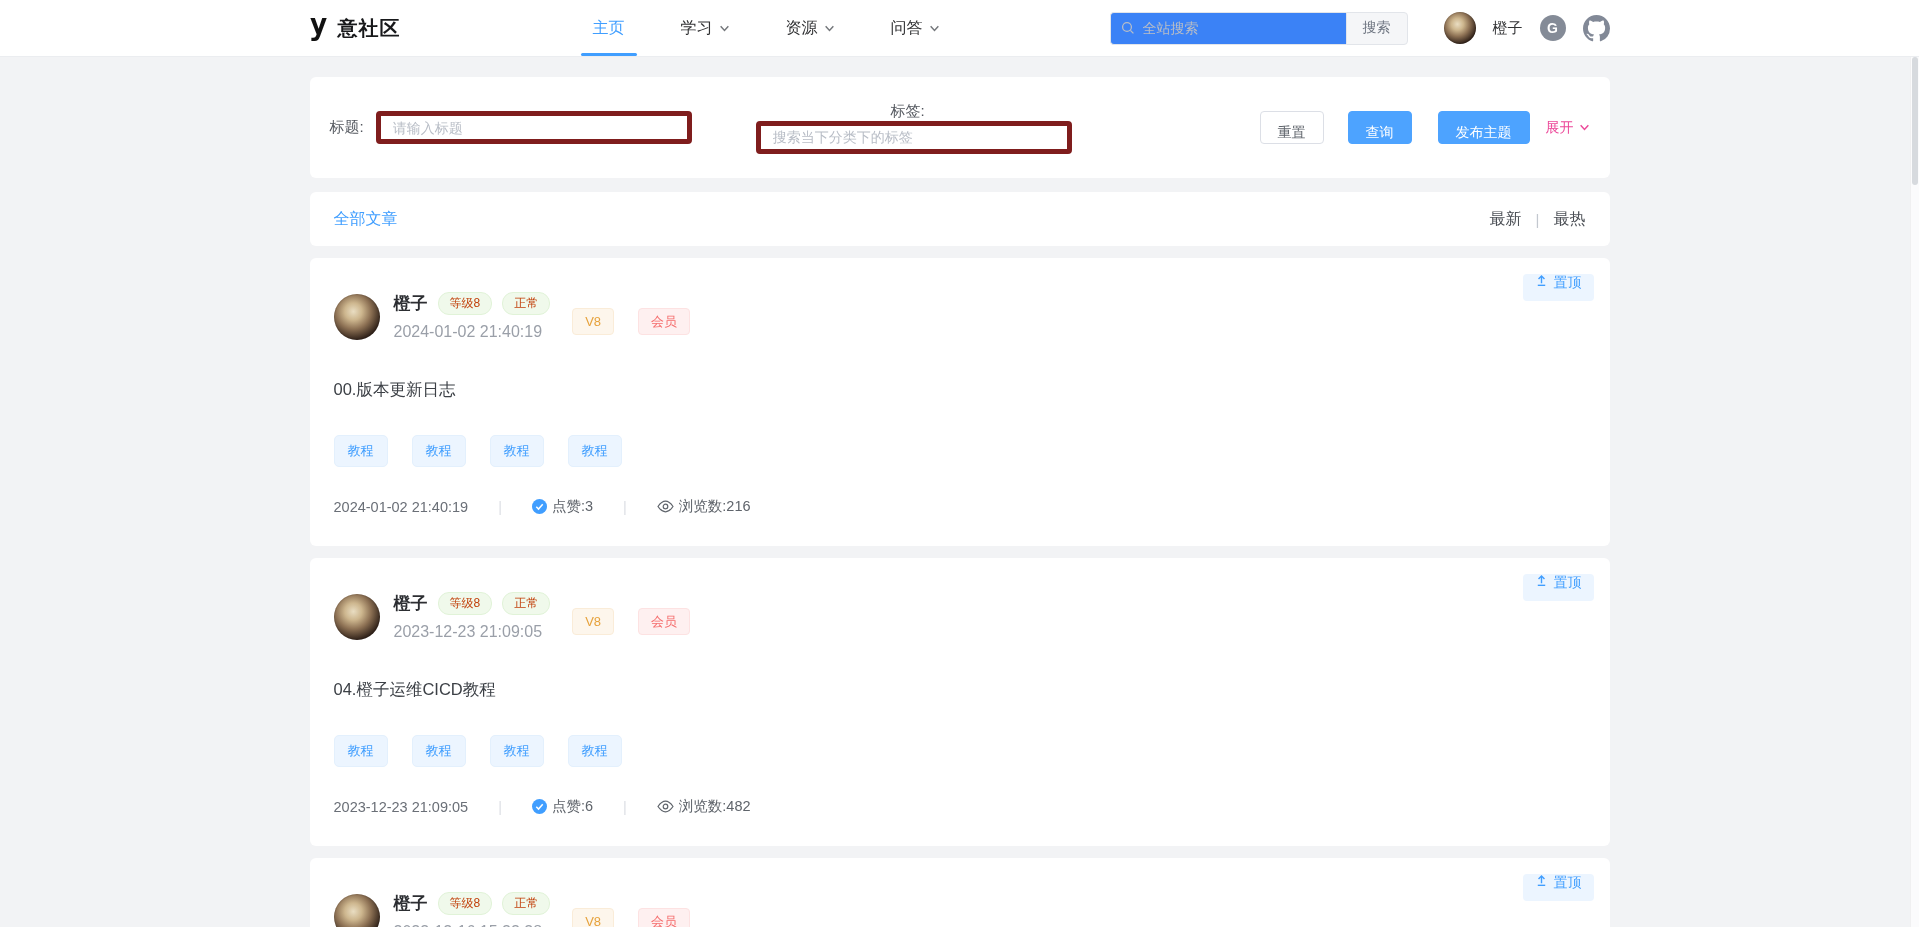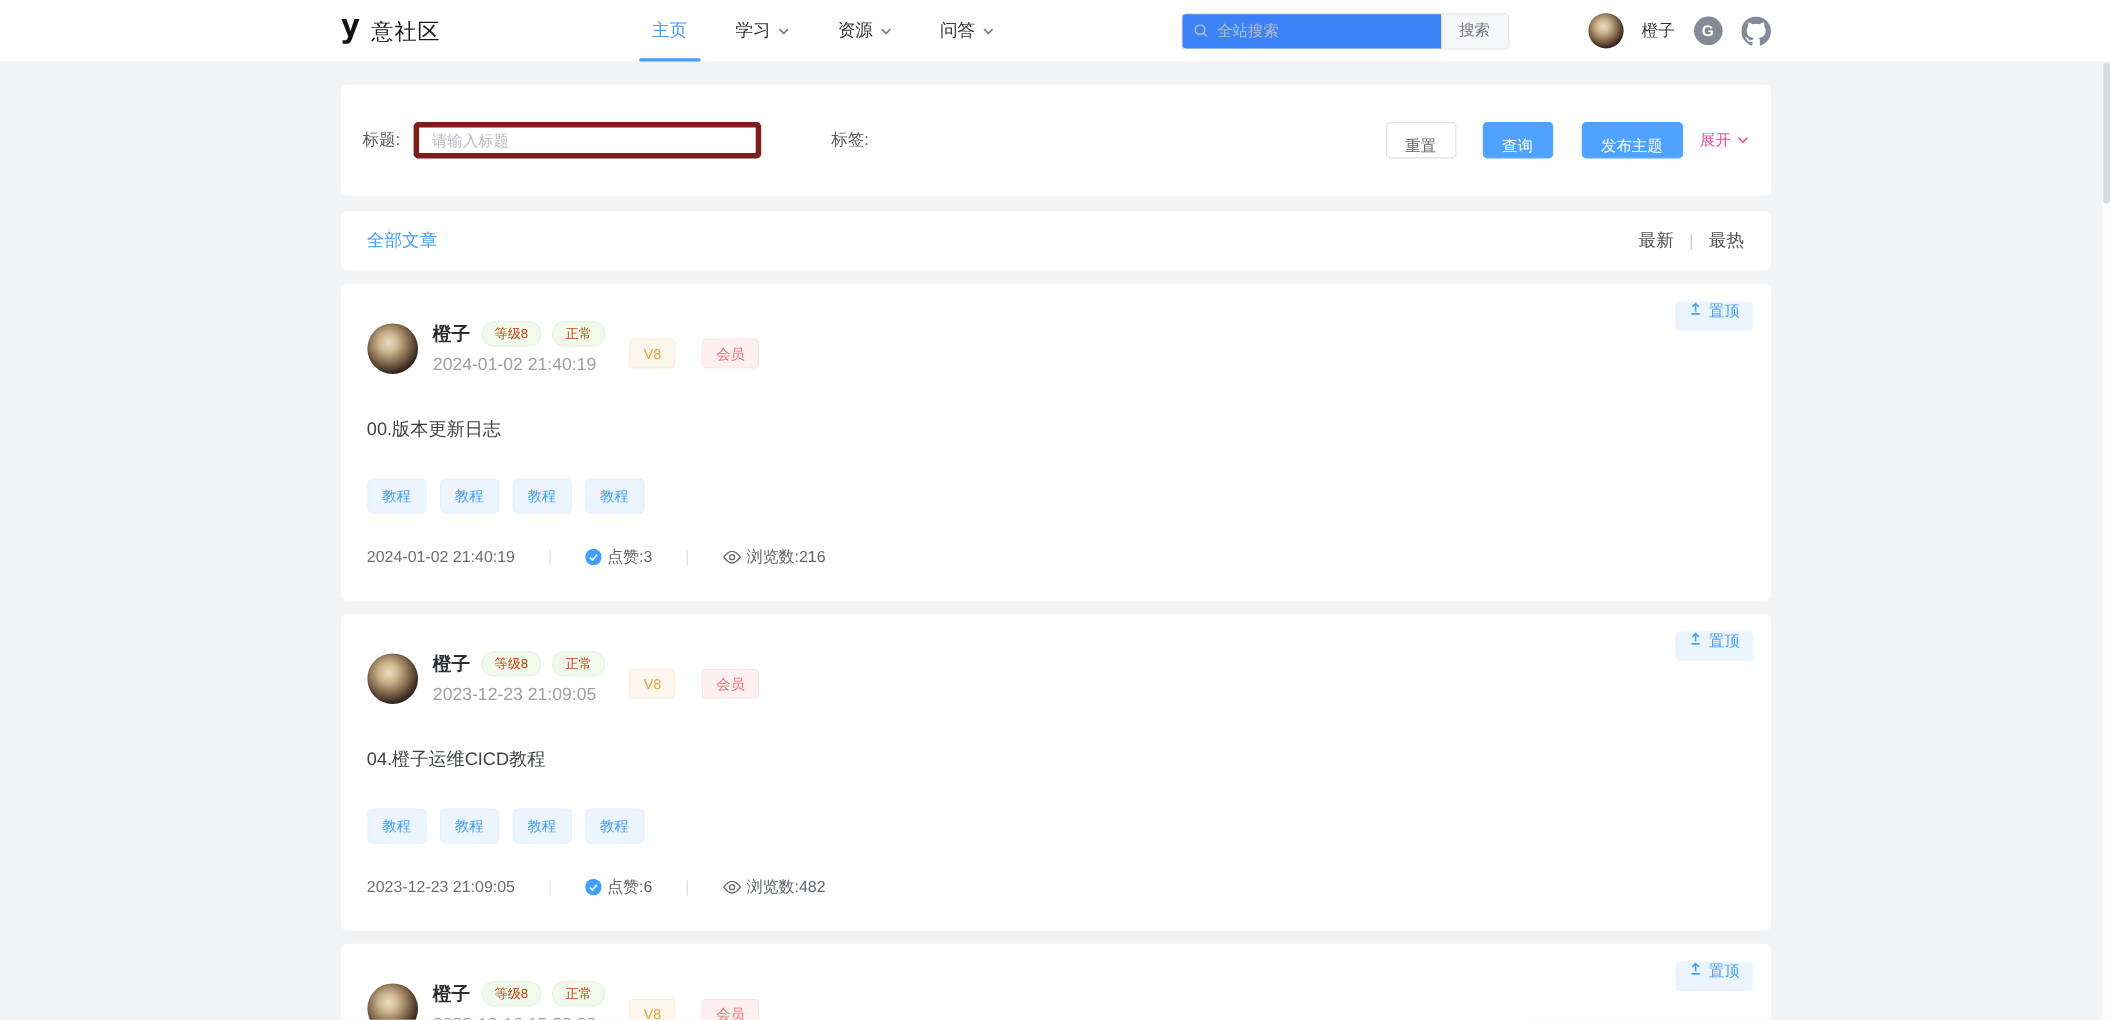--- a/index.html
+++ b/index.html
@@ -6,22 +6,22 @@
   html,body { width:1919px; height:927px; overflow:hidden; }
   body {
     font-family:"Liberation Sans","DejaVu Sans",sans-serif;
     background:#f2f3f5; color:#303133; position:relative;
   }
   
   .topbar { height:57px; background:#fff; border-bottom:1px solid #ebedf0; position:relative; z-index:5; }
   .topbar-inner { width:1300px; margin:0 auto; height:100%; display:flex; align-items:center; }
   .logo { display:flex; align-items:center; gap:10px; cursor:pointer; }
   .logo-glyph { font-family:"DejaVu Sans Mono",monospace; font-weight:900; font-size:30px; line-height:26px; color:#111; transform:translateY(-3px); }
-  .logo-text { font-size:20px; font-weight:normal; color:#18191b; letter-spacing:1px; }
-  .nav { display:flex; align-items:center; height:100%; margin-left:170px; }
+  .logo-text { font-size:20px; font-weight:bold; color:#18191b; letter-spacing:1px; }
+  .nav { display:flex; align-items:center; height:100%; margin-left:170px;gap:12px; }
   .nav-item { position:relative; height:100%; display:flex; align-items:center; gap:6px; padding:0 22px; font-size:16px; color:#303133; cursor:pointer; }
   .nav-item.active { color:#409eff; }
   .nav-item.active::after { content:""; position:absolute; left:50%; transform:translateX(-50%); bottom:0; width:56px; height:3px; background:#409eff; border-radius:2px; }
   .nav-chevron { color:#73767a; display:flex; }
   .searchbox { display:flex; margin-left:148px; }
   .search-input-wrap { display:flex; align-items:center; gap:8px; width:236px; height:33px; border:1px solid #e2e5ea; border-right:none; border-radius:4px 0 0 4px; background:#3b82f6; padding:0 10px; }
   .search-input { border:none; outline:none; flex:1; font-size:14px; color:#303133; background:transparent; }
   .search-input::placeholder { color:#b8bdc6; }
   .search-btn { width:62px; height:33px; border:1px solid #e2e5ea; background:#f5f6f8; color:#6f7682; font-size:14px; border-radius:0 4px 4px 0; cursor:pointer; }
   .userzone { margin-left:auto; display:flex; align-items:center; gap:17px; }
@@ -59,21 +59,21 @@
   .author-line { display:flex; align-items:center; gap:10px; }
   .author-name { font-size:17px; font-weight:bold; color:#2c2e32; cursor:pointer; }
   .pill { font-size:12px; border-radius:11px; padding:3px 11px; line-height:1.2; }
   .pill-green { color:#c2410c; background:#f0f9eb; border:1px solid #e1f3d8; }
   .tag-sq { font-size:13px; border-radius:4px; padding:5px 12px; line-height:1.2; }
   .tag-vip { color:#e6a23c; background:#fdf6ec; border:1px solid #faecd8; margin-left:22px; }
   .tag-member { color:#f56c6c; background:#fef0f0; border:1px solid #fde2e2; margin-left:24px; }
   .post-time { margin-top:8px; font-size:16px; color:#9a9fa8; }
   .side-badges { display:flex; align-items:center; align-self:center; margin-top:10px; }
   .post-title { margin-top:38px; font-size:16.5px; color:#3c4046; cursor:pointer; }
-  .post-tags { margin-top:34px; display:flex; gap:12px;text-align:center; }
+  .post-tags { margin-top:34px; display:flex; gap:24px;text-align:center; }
   .post-tag { color:#409eff; background:#ecf5ff; border:1px solid #e3f0fd; font-size:13px; border-radius:5px; padding:6px 13px; cursor:pointer; }
   .post-footer { margin-top:30px; display:flex; align-items:center; font-size:14.5px; color:#5f646b; }
   .pf-time { color:#6a6f77; }
   .pf-divider { color:#dcdfe4; margin:0 30px; }
   .pf-item { display:flex; align-items:center; gap:5px; }
   
   .scroll-track { position:fixed; right:0; top:0; width:9px; height:927px; background:#fbfbfc; border-left:1px solid #f0f0f1; }
   .scroll-thumb { position:absolute; top:57px; left:1px; width:6px; height:128px; border-radius:3px; background:#d7dade; cursor:pointer; }
 </style>
 </head>
@@ -141,20 +141,21 @@
 
 <div class="main">
 
   <section class="card filter-card">
     <div class="filter-field">
       <span class="filter-label">标题:</span>
       <input class="filter-input" placeholder="请输入标题" style="">
     </div>
     <div class="filter-field">
       <span class="filter-label">标签:</span>
+      <input class="filter-input" placeholder="搜索当下分类下的标签" style="">
     </div>
     <div class="filter-actions">
       <button class="btn btn-plain">重置</button>
       <button class="btn btn-primary">查询</button>
       <button class="btn btn-primary" style="margin-left:2px;">发布主题</button>
       <span class="link-expand" style="margin-left:-8px;">
         <span>展开</span>
         <span style="display:flex;">
             <svg width="11" height="11" viewBox="0 0 10 10">
               <path d="M1.5 3l3.5 3.8L8.5 3" fill="none" stroke="currentColor" stroke-width="1.3"></path>

